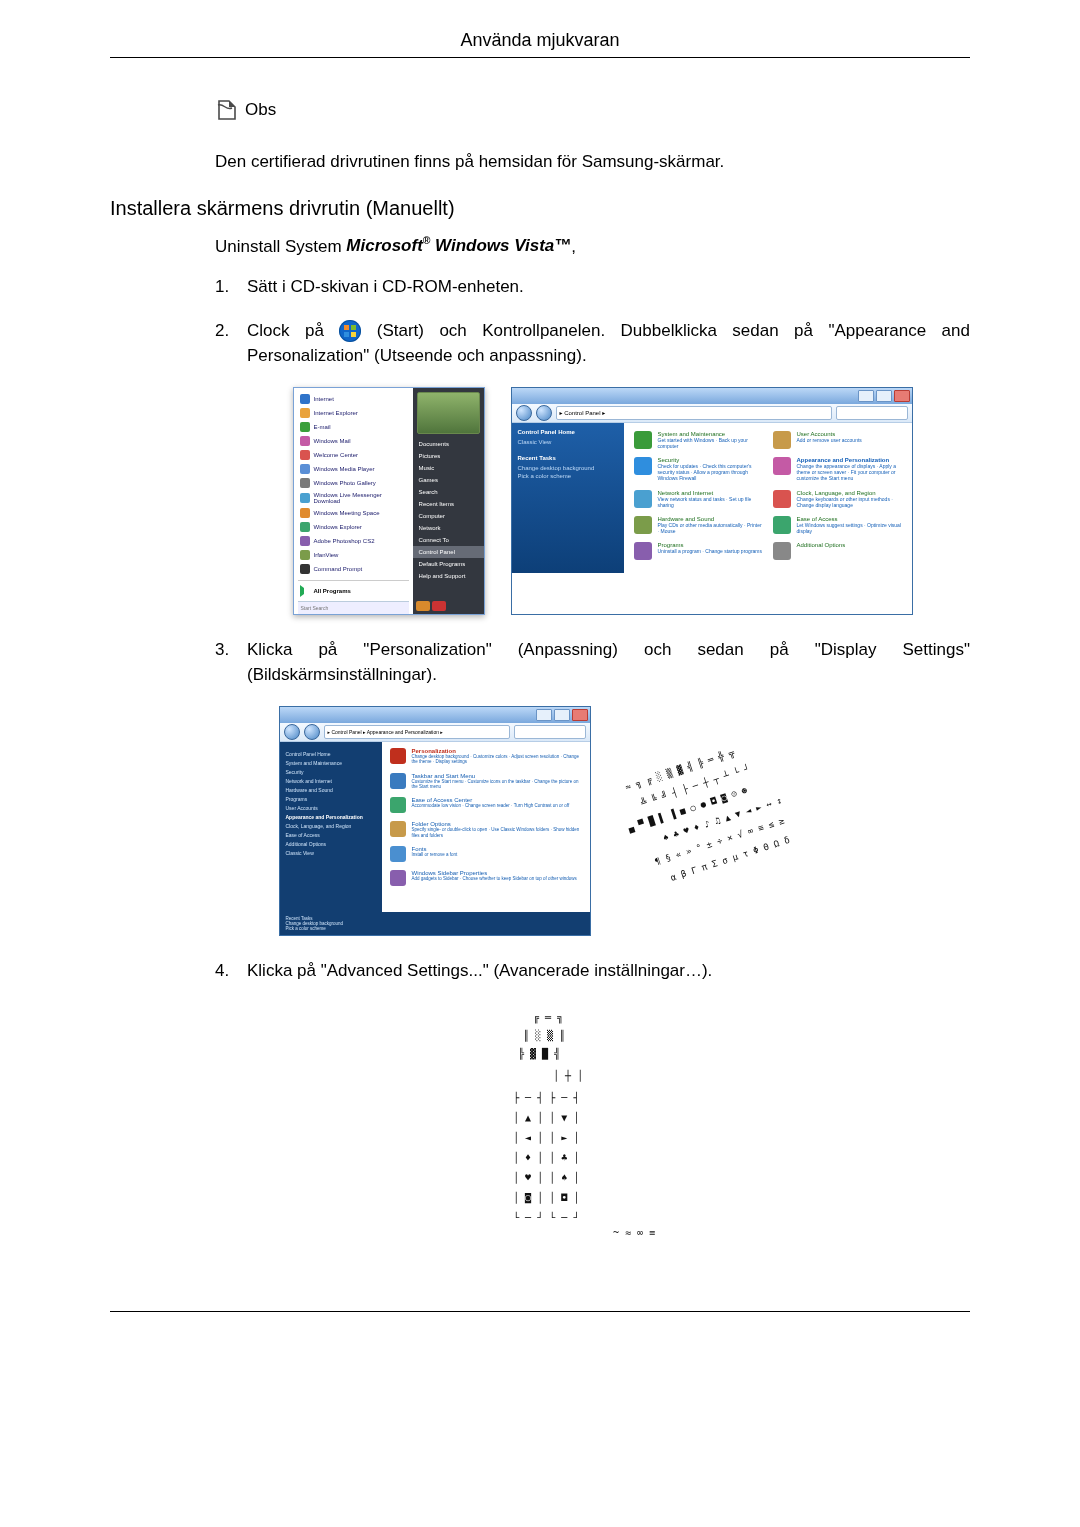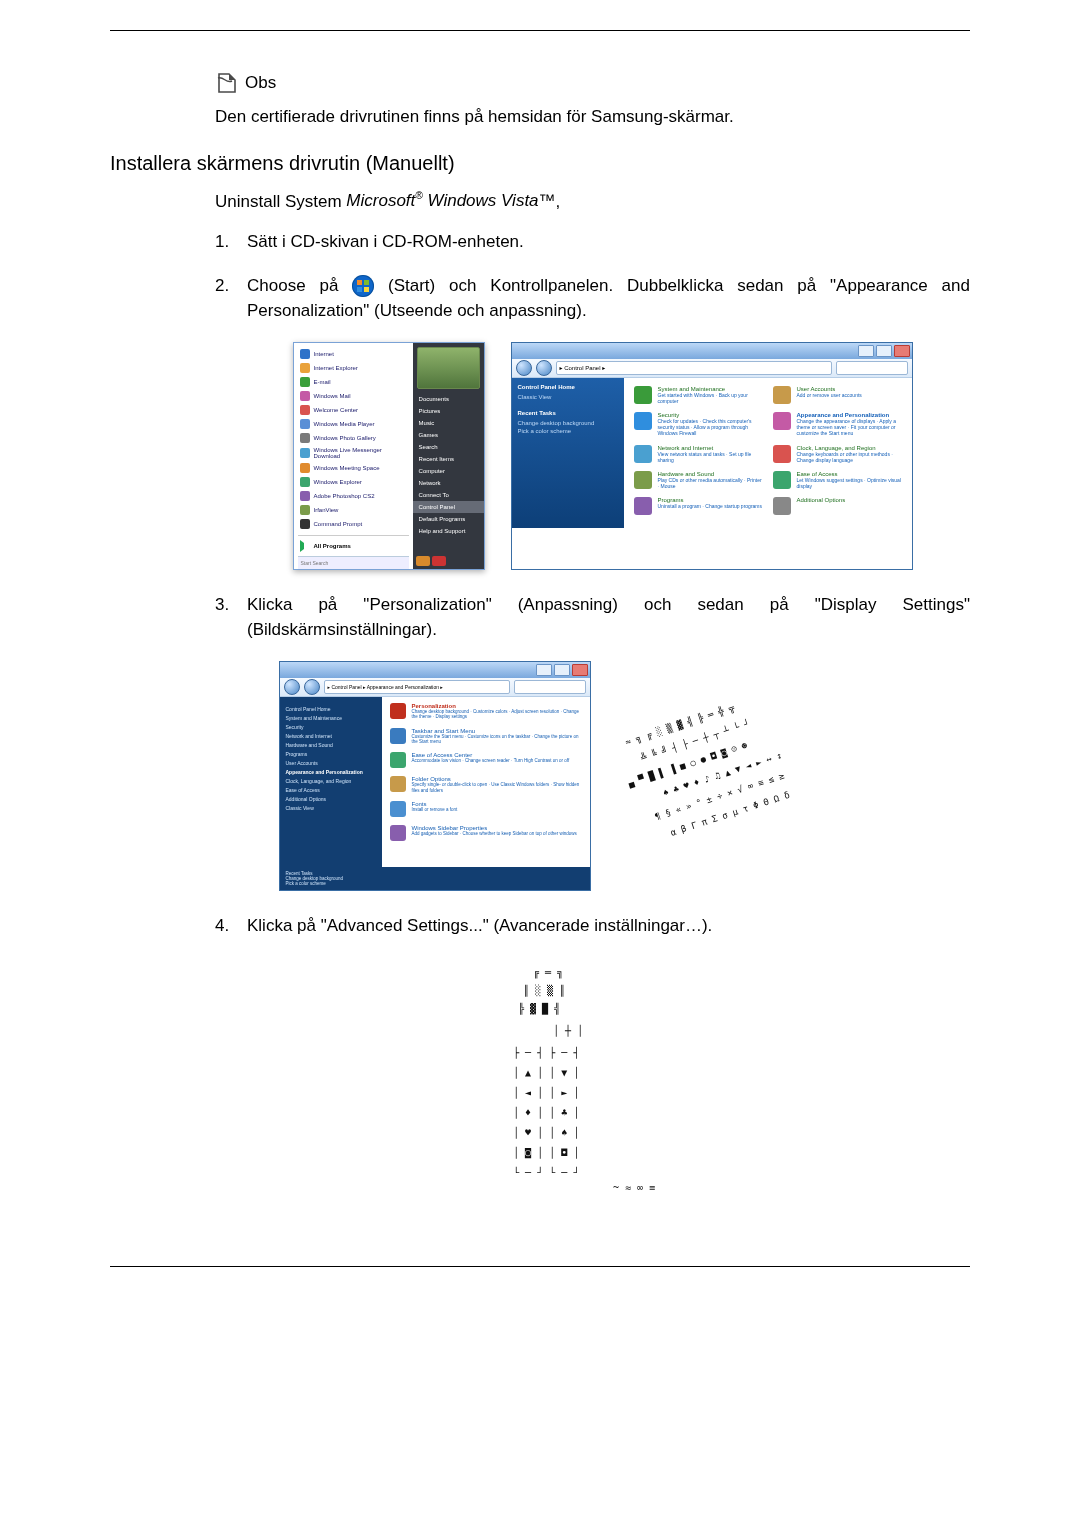--- a/index.html
+++ b/index.html
@@ -30,21 +30,21 @@
     border-top: 1px solid #000;
     margin-top: 60px;
   }
   .indent {
     margin-left: 105px;
   }
   .note-head {
     display: flex;
     align-items: center;
     gap: 6px;
-    margin-bottom: 10px;
+    margin-bottom: 28px;
   }
   .note-icon {
     width: 24px;
     height: 24px;
     display: inline-flex;
     align-items: center;
     justify-content: center;
   }
   .note-label {
     font-size: 17px;
@@ -57,21 +57,21 @@
   }
   .section-heading {
     font-size: 20px;
     font-weight: normal;
     margin: 22px 0 16px 0;
   }
   .os-line {
     font-size: 17px;
     margin-bottom: 18px;
   }
-  .os-line .italic { font-style: italic; }
+  .os-line .italic { font-style: italic; font-weight: bold; }
   ol.steps {
     list-style: none;
     padding: 0;
     margin: 0;
     font-size: 17px;
   }
   ol.steps > li {
     display: flex;
     margin-bottom: 18px;
     line-height: 1.5;
@@ -313,53 +313,54 @@
   }
   .abstract svg { width:100%; height:100%; }
 
   sup { font-size: 0.6em; }
 </style>
 </head>
 <body>
 
 <div class="page">
 
+  <div class="header-title">Använda mjukvaran</div>
   <hr class="header-rule">
 
   <div class="indent">
     <div class="note-head">
       <span class="note-icon">
         <svg viewBox="0 0 24 24">
             <path fill="none" stroke="#4a4a4a" stroke-width="1.6" d="M4 3h10l6 6v12H4z"></path>
             <path fill="none" stroke="#4a4a4a" stroke-width="1.4" d="M3 7c6-2 8 6 14 3"></path>
             <path fill="#4a4a4a" d="M14 3v6h6"></path>
           </svg>
       </span>
       <span class="note-label">Obs</span>
     </div>
-    <p class="body-text">Den certifierade drivrutinen finns på hemsidan för Samsung-skärmar.</p>
+    <p class="body-text">Den certifierad drivrutinen finns på hemsidan för Samsung-skärmar.</p>
   </div>
 
   <div class="section-heading">Installera skärmens drivrutin (Manuellt)</div>
 
   <div class="indent">
     <div class="os-line">
       <span>Uninstall System </span><span class="italic"><span>Microsoft</span><sup>®</sup><span> Windows Vista™</span></span><span>,</span>
     </div>
 
     <ol class="steps">
       <li>
         <span class="num">1.</span>
         <span class="txt">Sätt i CD-skivan i CD-ROM-enheten.</span>
       </li>
 
       <li>
         <span class="num">2.</span>
         <span class="txt">
-          <span>Choose på </span>
+          <span>Clock på </span>
           <span class="start-icon">
             <svg viewBox="0 0 22 22">
               <circle cx="11" cy="11" r="10" fill="#1066c9"></circle>
               <path d="M5 5h5v5H5z" fill="#f28c2b"></path>
               <path d="M12 5h5v5h-5z" fill="#7fba2a"></path>
               <path d="M5 12h5v5H5z" fill="#2f8ede"></path>
               <path d="M12 12h5v5h-5z" fill="#f7d43a"></path>
             </svg>
           </span>
           <span> (Start) och Kontrollpanelen. Dubbelklicka sedan på "Appearance and Personalization" (Utseende och anpassning).</span>

